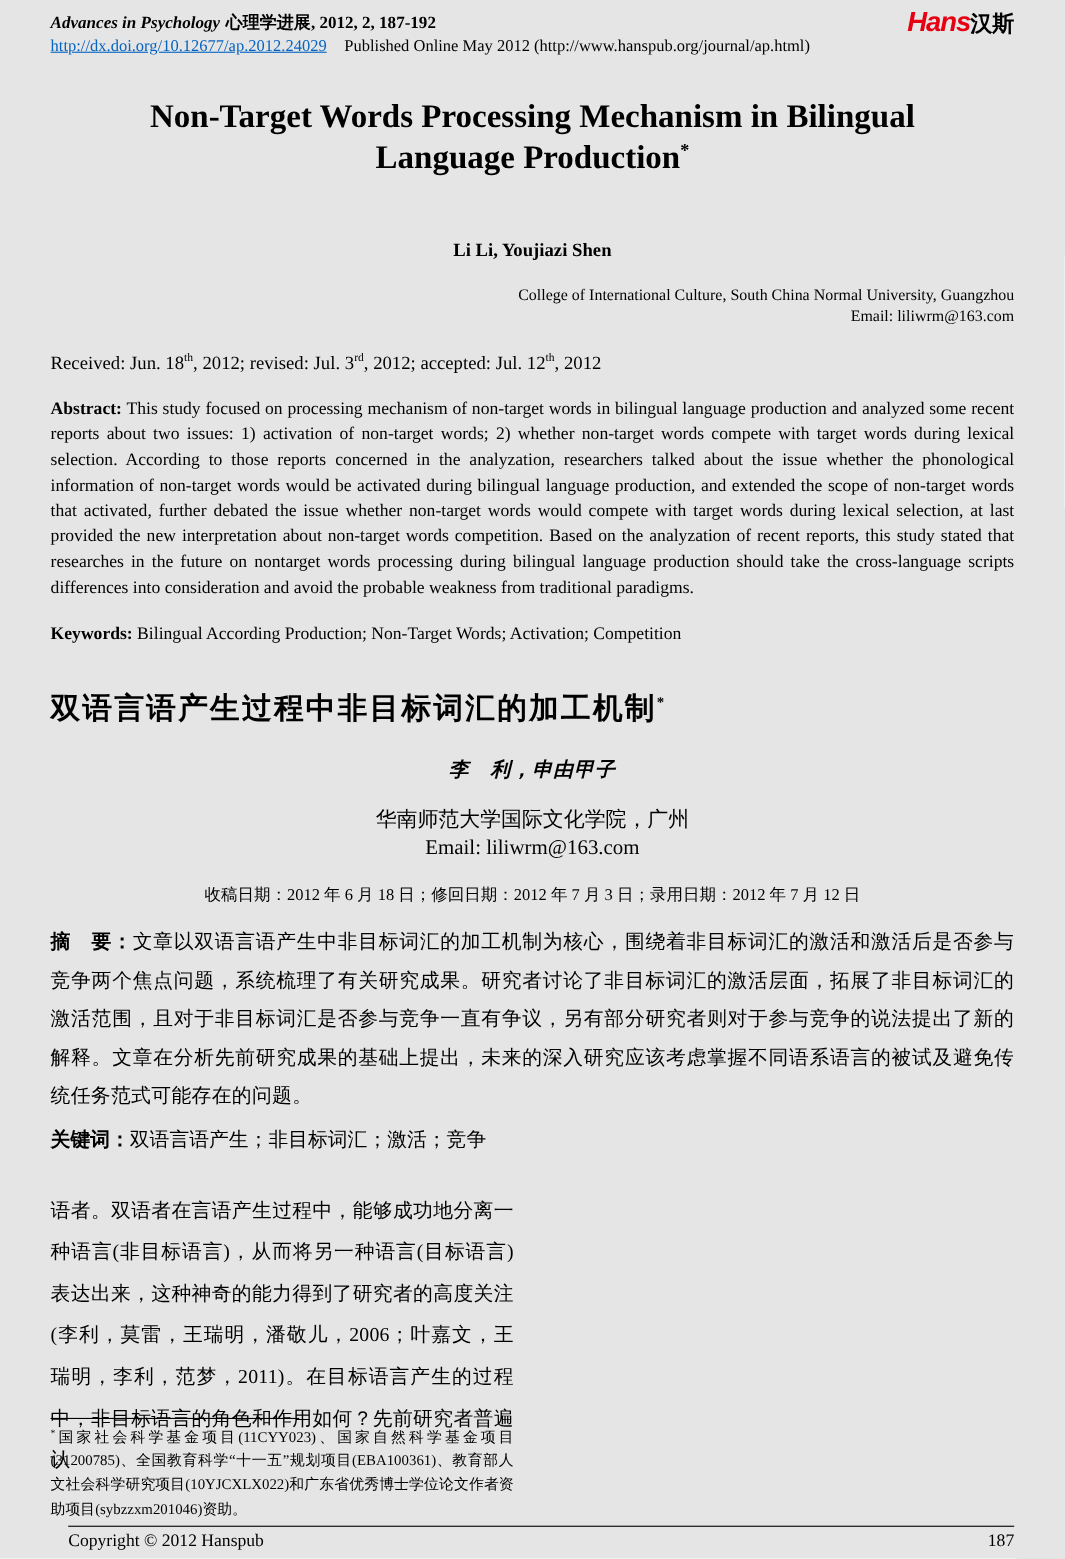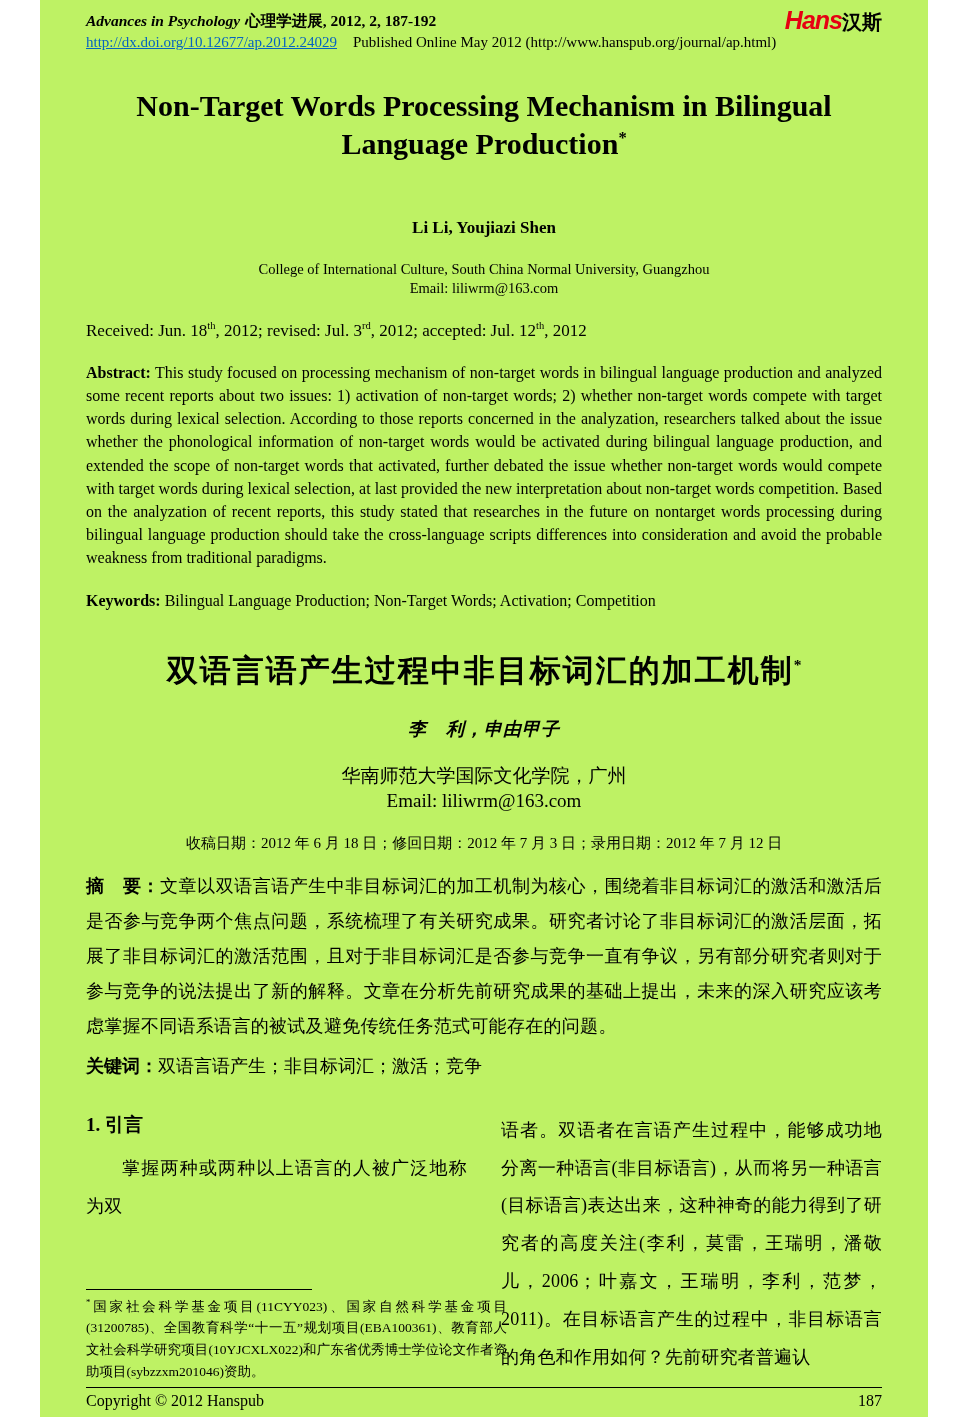--- a/index.html
+++ b/index.html
@@ -1,21 +1,21 @@
 <!DOCTYPE html>
 <html><head>
 <meta charset="utf-8">
 <style>
   * { margin:0; padding:0; box-sizing:border-box; }
   html,body { background:#ffffff; }
   .page{
     position:relative;
-    width:888px; height:1417px;
+    width:968px; height:1417px;
     margin:0 auto;
-    background:#bef264; color:#000;
+    background:#e5e5e5; color:#000;
     font-family:"Liberation Serif","DejaVu Serif",serif;
     padding:8px 46px 0 46px;
     overflow:hidden;
   }
 
   
   .hdr-row1{ display:flex; justify-content:space-between; align-items:flex-start; }
   .hdr-title{ font-size:15.5px; font-weight:bold; line-height:1.35; padding-top:3px; }
   .jt-en{ font-style:italic; }
   .jt-zh{ margin-left:5px; }
@@ -23,30 +23,30 @@
   .logo-hans{ font-family:"Liberation Sans","DejaVu Sans",sans-serif; font-style:italic; font-weight:bold; color:#e60012; font-size:25px; letter-spacing:-1px; }
   .logo-zh{ font-family:"Liberation Sans","DejaVu Sans",sans-serif; font-weight:bold; font-size:20px; }
   .hdr-row2{ font-size:15px; margin-top:1px; }
   .doi-link{ color:#0563c1; text-decoration:underline; }
   .pub-info{ margin-left:16px; }
 
   
   .title-en{ margin-top:36px; text-align:center; font-size:30px; font-weight:bold; line-height:1.25; }
   .title-en sup{ font-size:0.55em; }
   .authors-en{ margin-top:56px; text-align:center; font-size:17px; font-weight:bold; }
-  .affil-en{ margin-top:22px; text-align:center; font-size:14.5px; line-height:1.32; }
+  .affil-en{ margin-top:22px; text-align:right; font-size:14.5px; line-height:1.32; }
   .received{ margin-top:22px; text-align:left; font-size:17px; }
   .received sup{ font-size:0.62em; }
   .abstract-en{ margin-top:20px; font-size:16px; line-height:1.45; text-align:justify; }
   .abstract-en .lbl{ font-weight:bold; }
   .keywords-en{ margin-top:22px; font-size:16px; }
   .keywords-en .lbl{ font-weight:bold; }
 
   
-  .title-zh{ margin-top:40px; text-align:center; font-size:31px; font-weight:bold; letter-spacing:2px; }
+  .title-zh{ margin-top:40px; text-align:left; font-size:27px; font-weight:bold; letter-spacing:2px; }
   .title-zh sup{ font-size:0.5em; letter-spacing:0; }
   .authors-zh{ margin-top:25px; text-align:center; font-size:18px; font-weight:bold; font-style:italic; letter-spacing:1px; }
   .affil-zh{ margin-top:22px; text-align:center; font-size:19px; line-height:1.35; }
   .dates-zh{ margin-top:20px; text-align:center; font-size:15px; }
   .abstract-zh{ margin-top:16px; font-size:18px; line-height:35px; text-align:justify; letter-spacing:0.3px; }
   .abstract-zh .lbl{ font-weight:bold; }
   .keywords-zh{ margin-top:10px; font-size:18px; }
   .keywords-zh .lbl{ font-weight:bold; }
 
   
@@ -56,21 +56,21 @@
   .body-para{ font-size:18px; line-height:2.1; text-align:justify; letter-spacing:0.2px; }
   .col-left .body-para{ margin-top:12px; text-indent:2em; }
 
   
   .footnote{ position:absolute; left:46px; bottom:34px; width:421px; font-size:13.5px; line-height:1.62; text-align:justify; }
   .footnote-rule{ width:226px; border-top:1px solid #000; margin-bottom:5px; }
   .footnote sup{ font-size:0.65em; }
 
   
   .footer{
-    position:absolute; left:46px; right:46px; bottom:0; height:30px;
+    position:absolute; left:62px; right:46px; bottom:0; height:30px;
     border-top:1px solid #000;
     display:flex; justify-content:space-between; align-items:center;
     font-size:16px; padding:2px 0 6px;
   }
 </style>
 </head>
 <body>
 
 <div class="page">
 
@@ -102,43 +102,39 @@
 
   <div class="received"><span>Received: Jun. 18</span><sup>th</sup><span>, 2012; revised: Jul. 3</span><sup>rd</sup><span>, 2012; accepted: Jul. 12</span><sup>th</sup><span>, 2012</span></div>
 
   <p class="abstract-en">
     <span class="lbl">Abstract:</span>
     <span>This study focused on processing mechanism of non-target words in bilingual language production and analyzed some recent reports about two issues: 1) activation of non-target words; 2) whether non-target words compete with target words during lexical selection. According to those reports concerned in the analyzation, researchers talked about the issue whether the phonological information of non-target words would be activated during bilingual language production, and extended the scope of non-target words that activated, further debated the issue whether non-target words would compete with target words during lexical selection, at last provided the new interpretation about non-target words competition. Based on the analyzation of recent reports, this study stated that researches in the future on nontarget words processing during bilingual language production should take the cross-language scripts differences into consideration and avoid the probable weakness from traditional paradigms.</span>
   </p>
 
   <p class="keywords-en">
     <span class="lbl">Keywords:</span>
-    <span>Bilingual Language Production; Non-Target Words; Activation; Competition</span>
+    <span>Bilingual According Production; Non-Target Words; Activation; Competition</span>
   </p>
 
   <h1 class="title-zh"><span>双语言语产生过程中非目标词汇的加工机制</span><sup>*</sup></h1>
 
   <div class="authors-zh">李　利，申由甲子</div>
 
   <div class="affil-zh">
     <div>华南师范大学国际文化学院，广州</div>
     <div>Email: liliwrm@163.com</div>
   </div>
 
   <div class="dates-zh">收稿日期：2012 年 6 月 18 日；修回日期：2012 年 7 月 3 日；录用日期：2012 年 7 月 12 日</div>
 
   <p class="abstract-zh"><span class="lbl">摘　要：</span><span>文章以双语言语产生中非目标词汇的加工机制为核心，围绕着非目标词汇的激活和激活后是否参与竞争两个焦点问题，系统梳理了有关研究成果。研究者讨论了非目标词汇的激活层面，拓展了非目标词汇的激活范围，且对于非目标词汇是否参与竞争一直有争议，另有部分研究者则对于参与竞争的说法提出了新的解释。文章在分析先前研究成果的基础上提出，未来的深入研究应该考虑掌握不同语系语言的被试及避免传统任务范式可能存在的问题。</span></p>
 
   <p class="keywords-zh"><span class="lbl">关键词：</span><span>双语言语产生；非目标词汇；激活；竞争</span></p>
 
   <section class="columns">
-    <div class="col col-left">
-      <h2 class="sec-heading">1. 引言</h2>
-      <p class="body-para">掌握两种或两种以上语言的人被广泛地称为双</p>
-    </div>
     <div class="col col-right">
       <p class="body-para">语者。双语者在言语产生过程中，能够成功地分离一种语言(非目标语言)，从而将另一种语言(目标语言)表达出来，这种神奇的能力得到了研究者的高度关注(李利，莫雷，王瑞明，潘敬儿，2006；叶嘉文，王瑞明，李利，范梦，2011)。在目标语言产生的过程中，非目标语言的角色和作用如何？先前研究者普遍认</p>
     </div>
   </section>
 
   <div class="footnote">
     <div class="footnote-rule"></div>
     <p><sup>*</sup><span>国家社会科学基金项目(11CYY023)、国家自然科学基金项目(31200785)、全国教育科学“十一五”规划项目(EBA100361)、教育部人文社会科学研究项目(10YJCXLX022)和广东省优秀博士学位论文作者资助项目(sybzzxm201046)资助。</span></p>
   </div>
 

